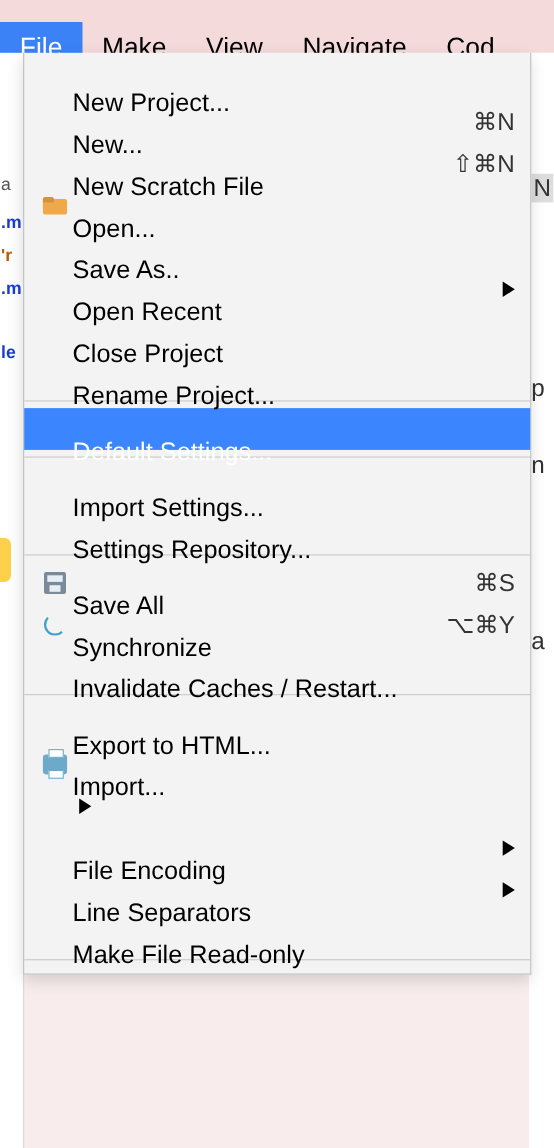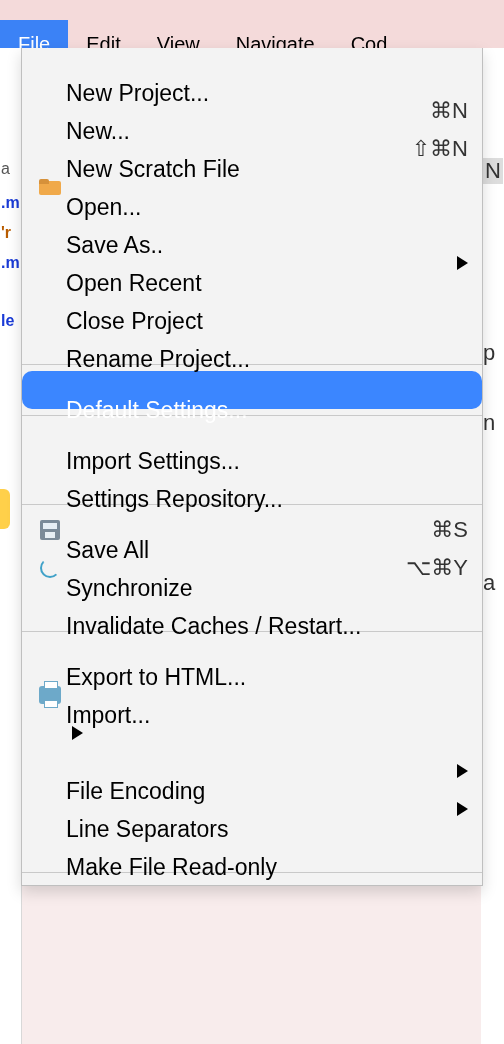--- a/index.html
+++ b/index.html
@@ -19,21 +19,21 @@
     display: flex;
     align-items: center;
     height: 48px;
     padding-left: 0;
     background: #f4dada;
   }
   .menubar-item {
     padding: 0 18px;
     height: 44px;
     line-height: 48px;
-    font-size: 20px;
+    font-size: 24px;
     white-space: nowrap;
     margin-top: 36px;
   }
   .menubar-item.active {
     background: #3b82f6;
     color: #fff;
   }
 
   
   .dropdown {
@@ -50,21 +50,20 @@
   .menu-item {
     display: flex;
     align-items: center;
     height: 38px;
     padding: 0 14px 0 12px;
     font-size: 23px;
   }
   .menu-item.highlight {
     background: #3b86ff;
     color: #fff;
-    border-radius: 10px;
   }
   .icon-slot {
     width: 32px;
     display: flex;
     align-items: center;
     justify-content: center;
     flex: none;
   }
   .label {
     flex: 1 1 auto;
@@ -204,21 +203,21 @@
     background: #ffd04a;
     border-radius: 0 6px 6px 0;
   }
 
 </style>
 </head>
 <body>
 
 <div class="menubar">
   <div class="menubar-item active">File</div>
-  <div class="menubar-item">Edit</div>
+  <div class="menubar-item">Make</div>
   <div class="menubar-item">View</div>
   <div class="menubar-item">Navigate</div>
   <div class="menubar-item">Cod</div>
 </div>
 
 <div class="left-strip">
   <div class="row" style="margin-top:106px; color:#555">a</div>
   <div class="row blue" style="margin-top:4px">.m</div>
   <div class="row orange">'r</div>
   <div class="row blue">.m</div>

